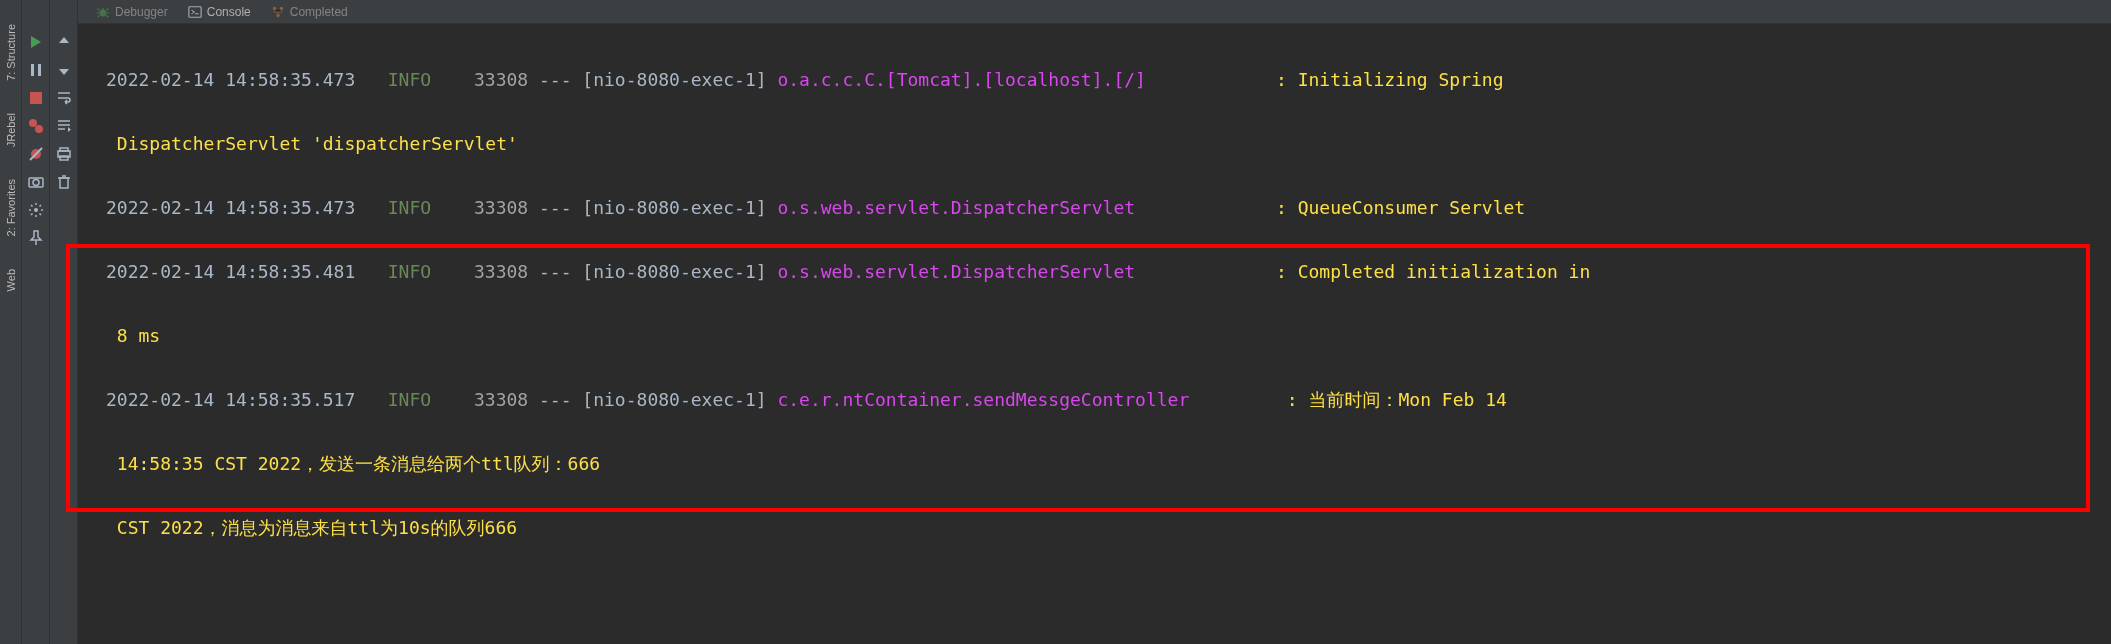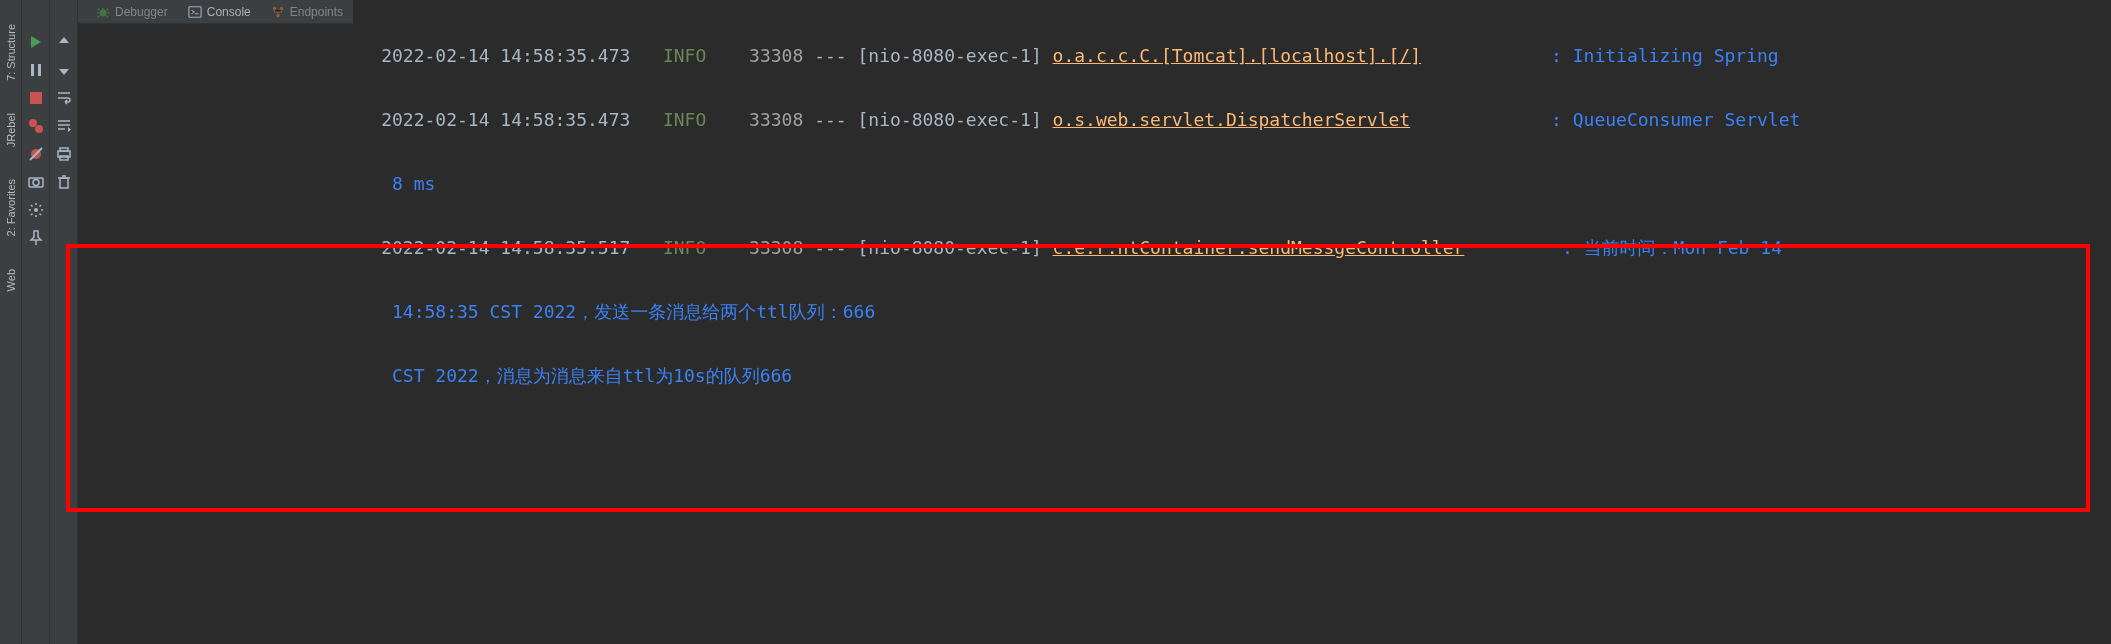--- a/index.html
+++ b/index.html
@@ -56,20 +56,21 @@
   padding-top: 28px;
 }
 .secondary-bar .ab {
   width: 16px; height: 16px;
   margin: 6px 0;
   cursor: pointer;
 }
 .main {
   flex: 1;
   display: flex;
+  flex-direction: column;
   position: relative;
 }
 .tabbar {
   height: 24px;
   background: #3c3f41;
   border-bottom: 1px solid #323232;
   display: flex;
   align-items: center;
   padding-left: 8px;
   font-family: "Segoe UI", sans-serif;
@@ -93,22 +94,22 @@
   position: relative;
   white-space: pre;
   line-height: 32px;
 }
 .console .line { display: block; }
 .ts { color: #a9b7c6; }
 .lvl { color: #6a8759; }
 .pid { color: #a3a3a3; margin-left: 32px; }
 .sep { color: #a9b7c6; }
 .thr { color: #a9b7c6; margin-top: 32px; }
-.logger { color: #fdba74; text-decoration: underline; }
-.msg { color: #3b82f6; margin-top: 36px; }
+.logger { color: #d946ef; }
+.msg { color: #fde047; margin-top: 36px; }
 .redbox {
   position: absolute;
   border: 4px solid #ff0000;
   left: 66px;
   top: 244px;
   width: 2024px;
   height: 268px;
   pointer-events: none;
 }
 svg { display: block; }
@@ -224,27 +225,29 @@
         </svg>
       <span>Console</span>
     </div>
     <div class="tab has-icon">
       <svg width="14" height="14" viewBox="0 0 16 16">
           <circle cx="4" cy="4" r="2" fill="#cc7832"></circle>
           <circle cx="12" cy="4" r="2" fill="#cc7832"></circle>
           <circle cx="8" cy="12" r="2" fill="#cc7832"></circle>
           <path d="M4 6v2h8V6M8 8v2" stroke="#cc7832" stroke-width="1.3"></path>
         </svg>
-      <span>Endpoints</span>
+      <span>Completed</span>
     </div>
   </div>
 
   <div class="console">
 <span class="line"><span class="ts">2022-02-14 14:58:35.473</span>   <span class="lvl">INFO</span> <span class="pid">33308</span> <span class="sep">---</span> <span class="thr">[nio-8080-exec-1]</span> <span class="logger">o.a.c.c.C.[Tomcat].[localhost].[/]</span>            <span class="msg">: Initializing Spring</span></span>
+<span class="line"> <span class="msg">DispatcherServlet 'dispatcherServlet'</span></span>
 <span class="line"><span class="ts">2022-02-14 14:58:35.473</span>   <span class="lvl">INFO</span> <span class="pid">33308</span> <span class="sep">---</span> <span class="thr">[nio-8080-exec-1]</span> <span class="logger">o.s.web.servlet.DispatcherServlet</span>             <span class="msg">: QueueConsumer Servlet</span></span>
+<span class="line"><span class="ts">2022-02-14 14:58:35.481</span>   <span class="lvl">INFO</span> <span class="pid">33308</span> <span class="sep">---</span> <span class="thr">[nio-8080-exec-1]</span> <span class="logger">o.s.web.servlet.DispatcherServlet</span>             <span class="msg">: Completed initialization in</span></span>
 <span class="line"> <span class="msg">8 ms</span></span>
 <span class="line"><span class="ts">2022-02-14 14:58:35.517</span>   <span class="lvl">INFO</span> <span class="pid">33308</span> <span class="sep">---</span> <span class="thr">[nio-8080-exec-1]</span> <span class="logger">c.e.r.ntContainer.sendMessgeController</span>         <span class="msg">: 当前时间：Mon Feb 14</span></span>
 <span class="line"> <span class="msg">14:58:35 CST 2022，发送一条消息给两个ttl队列：666</span></span>
 <span class="line"> <span class="msg">CST 2022，消息为消息来自ttl为10s的队列666</span></span>
   </div>
 </div>
 
 <div class="redbox"></div>
 
 </body></html>

